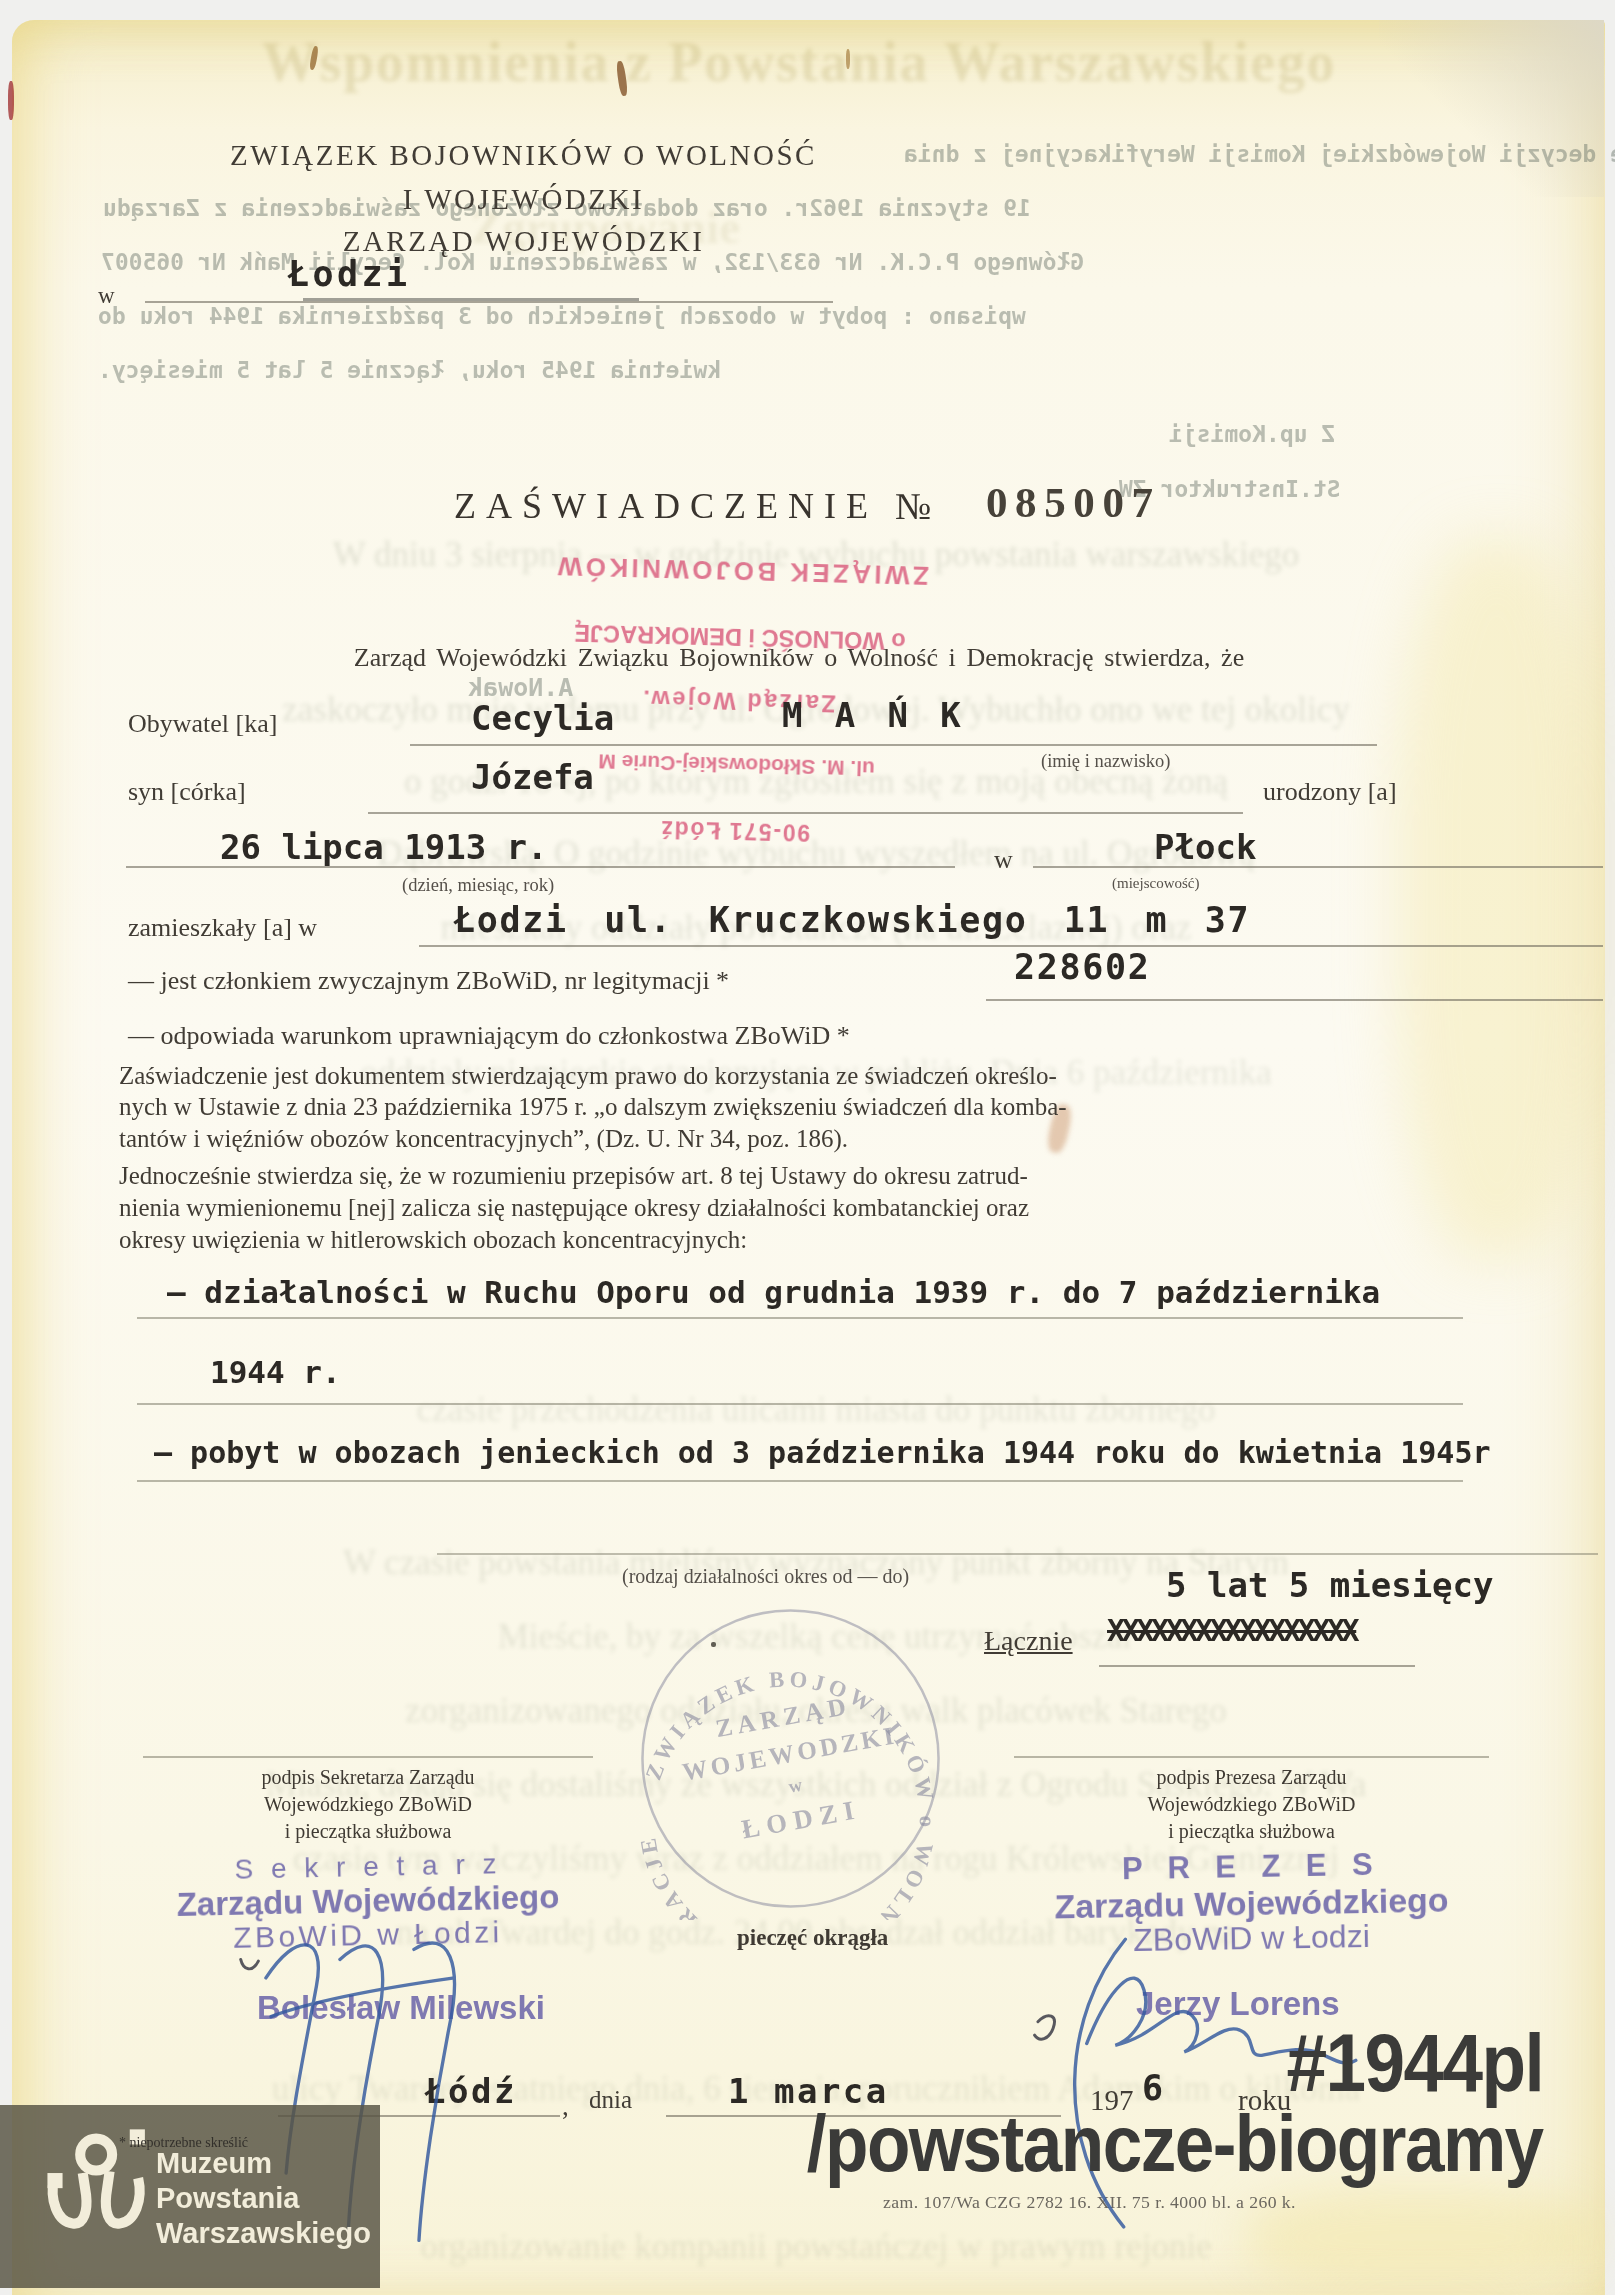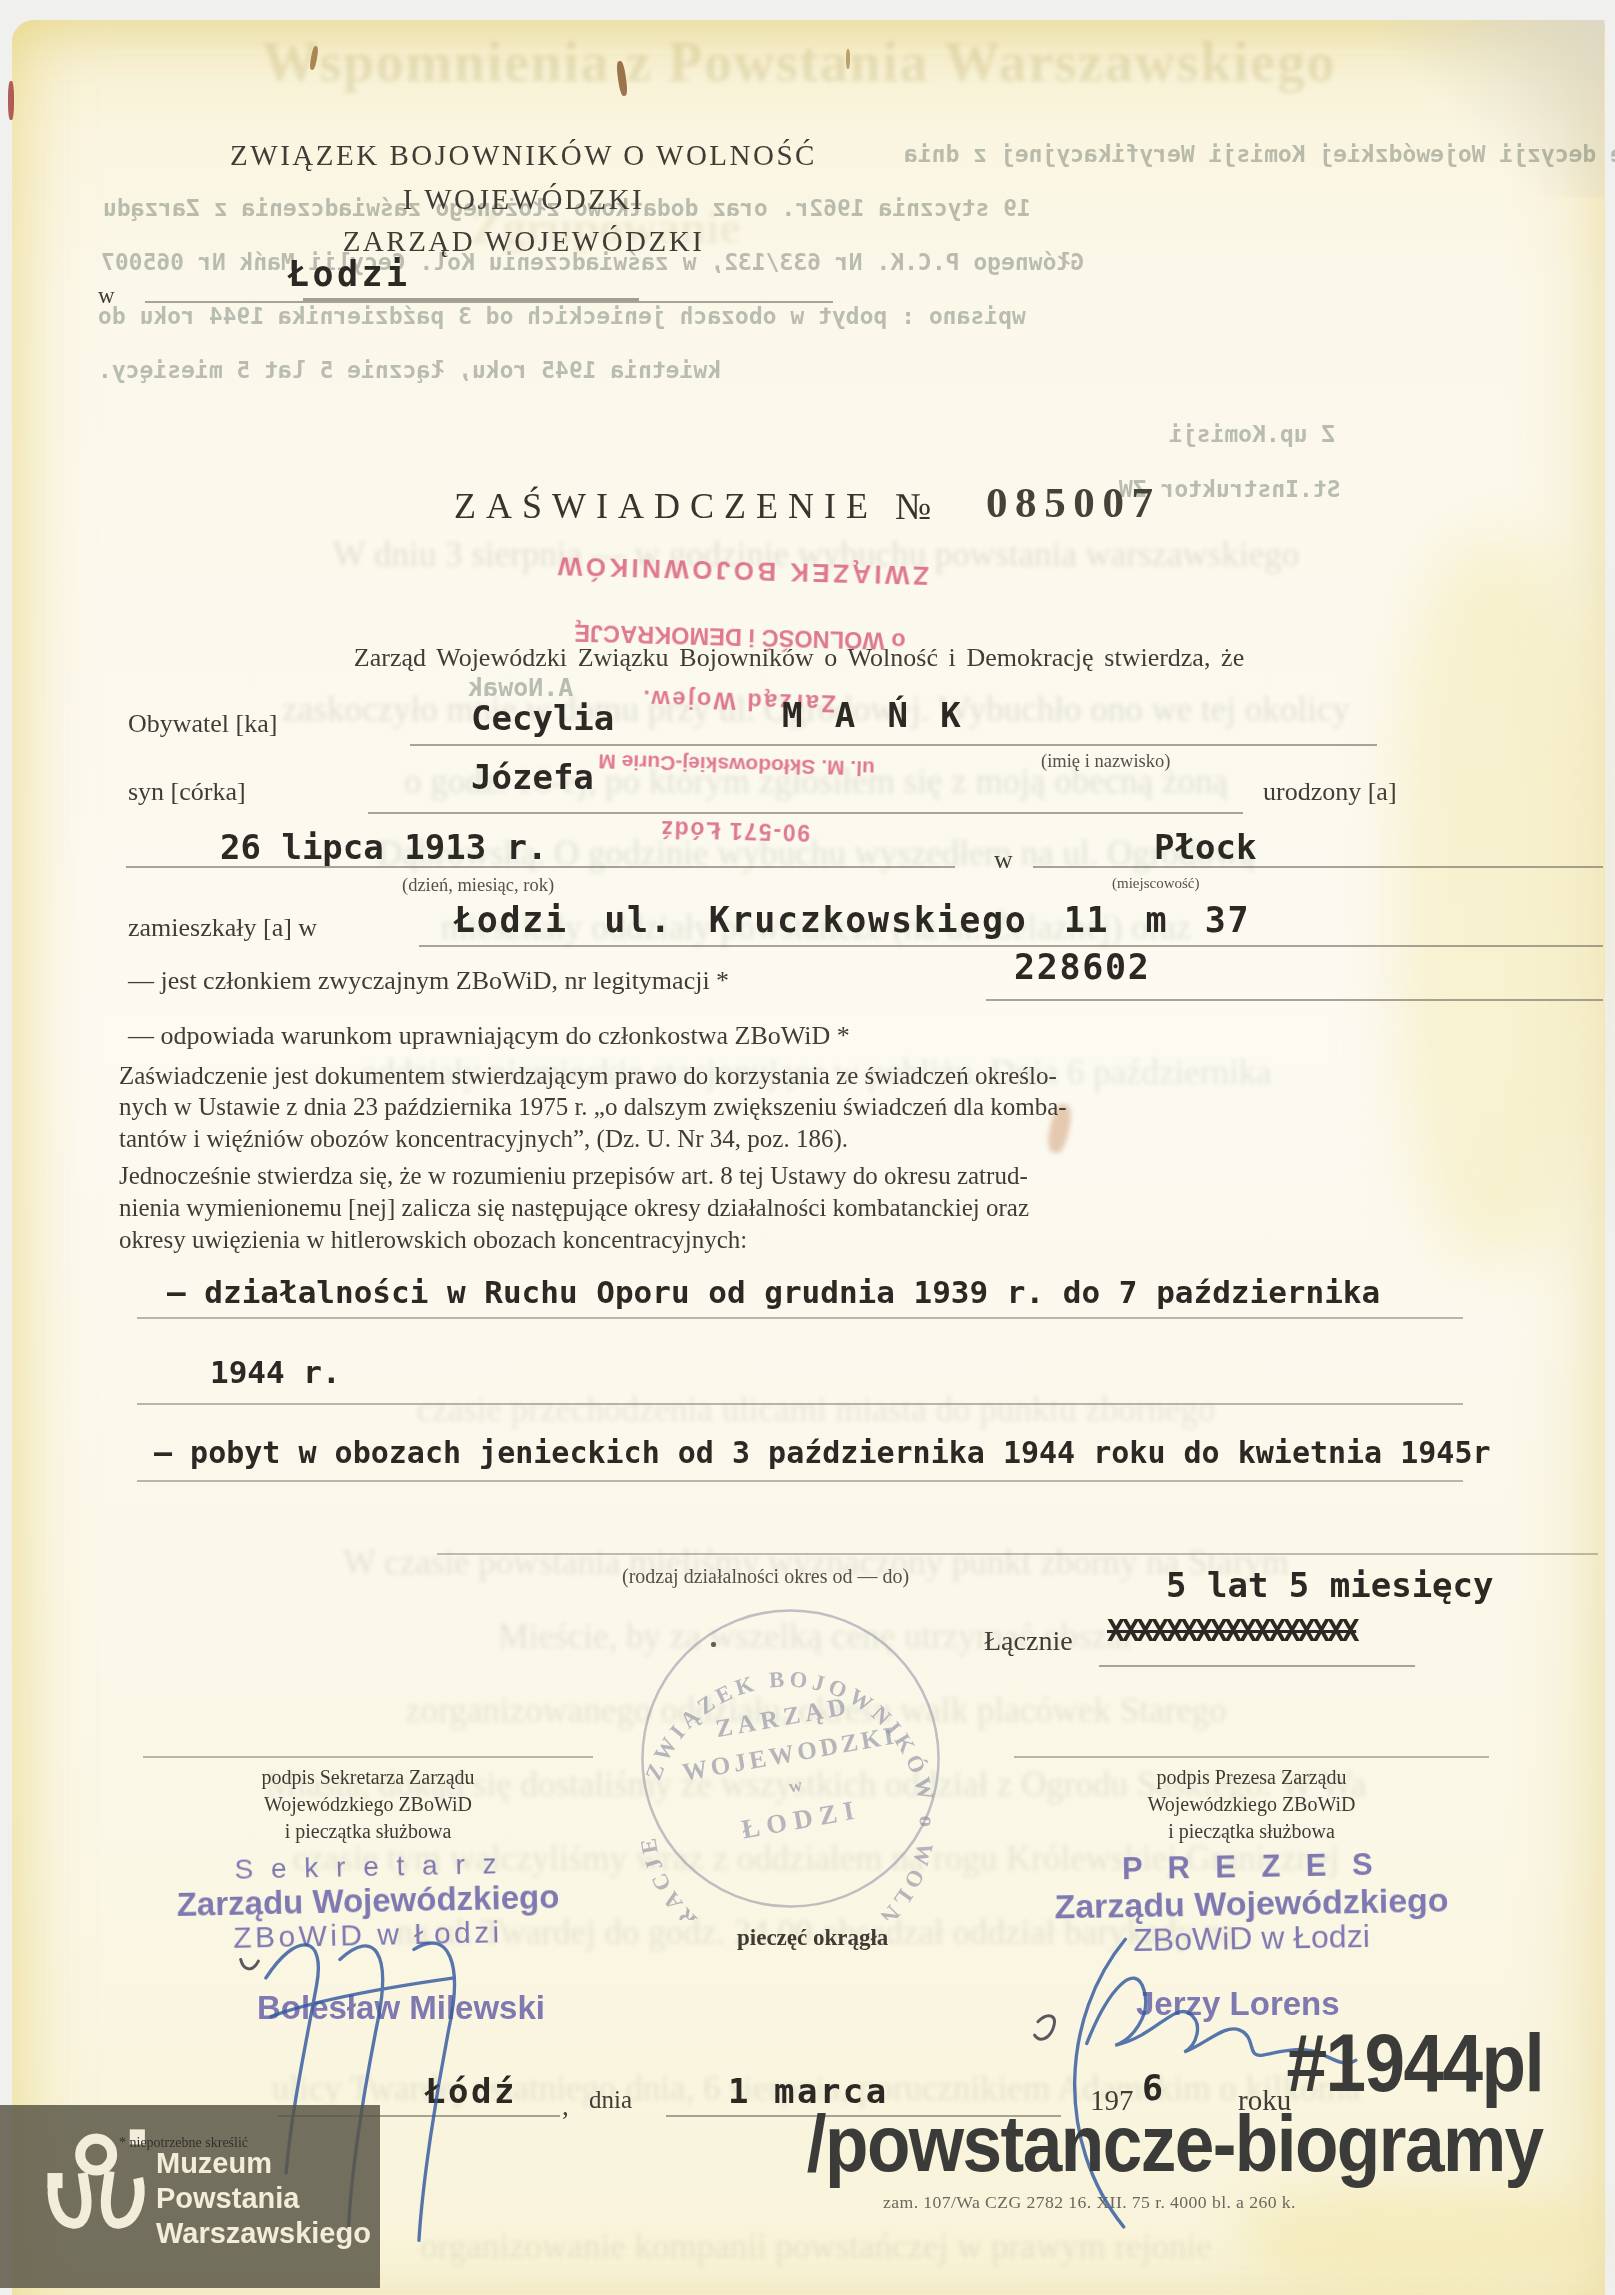--- a/index.html
+++ b/index.html
@@ -138,21 +138,21 @@
 <div class="typ" style="left:167px;top:1274px;font-size:31px;">– działalności w Ruchu Oporu od grudnia 1939 r. do 7 października</div>
 <div class="rule" style="left:137px;top:1317px;width:1326px;background:rgba(118,116,98,.5);"></div>
 <div class="typ" style="left:210px;top:1354px;font-size:31px;">1944 r.</div>
 <div class="rule" style="left:137px;top:1403px;width:1326px;background:rgba(118,116,98,.5);"></div>
 <div class="typ" style="left:154px;top:1435px;font-size:30px;">– pobyt w obozach jenieckich od 3 października 1944 roku do kwietnia 1945r</div>
 <div class="rule" style="left:137px;top:1480px;width:1326px;background:rgba(118,116,98,.5);"></div>
 <div class="rule" style="left:437px;top:1553px;width:1161px;background:rgba(118,116,98,.45);"></div>
 <div class="hint" style="left:622px;top:1565px;font-size:20px;">(rodzaj działalności okres od — do)</div>
 <div class="typ" style="left:1166px;top:1565px;font-size:34px;">5 lat 5 miesięcy</div>
 <div class="typ" style="left:1107px;top:1613px;font-size:30px;letter-spacing:-3.4px;text-decoration:line-through;">XXXXXXXXXXXXXXXXX</div>
-<div class="f" style="left:984px;top:1625px;font-size:28px;">Łącznie</div>
+<div class="f" style="left:984px;top:1625px;font-size:28px;text-decoration:underline;">Łącznie</div>
 <div class="rule" style="left:1099px;top:1665px;width:316px;"></div>
 
 <svg style="left:629px;top:1597px;opacity:.78;filter:blur(0.3px);" width="323" height="323" viewBox="0 0 384 384">
   <defs>
       <path id="rp" d="M 34 192 A 158 158 0 1 1 33.9 192.2"></path>
     </defs>
   <circle cx="192" cy="192" r="176" fill="none" stroke="rgba(112,113,142,.55)" stroke-width="3"></circle>
   <g transform="rotate(-10 192 192)" fill="rgba(108,109,140,.62)" font-family="Liberation Serif,serif" font-weight="700">
     <text font-size="27" letter-spacing="5"><textPath href="#rp" startOffset="0" textLength="930" lengthAdjust="spacing">ZWIĄZEK BOJOWNIKÓW o WOLNOŚCI DEMOKRACJE</textPath></text>
     <text x="192" y="152" text-anchor="middle" font-size="30" letter-spacing="6">ZARZĄD</text>

